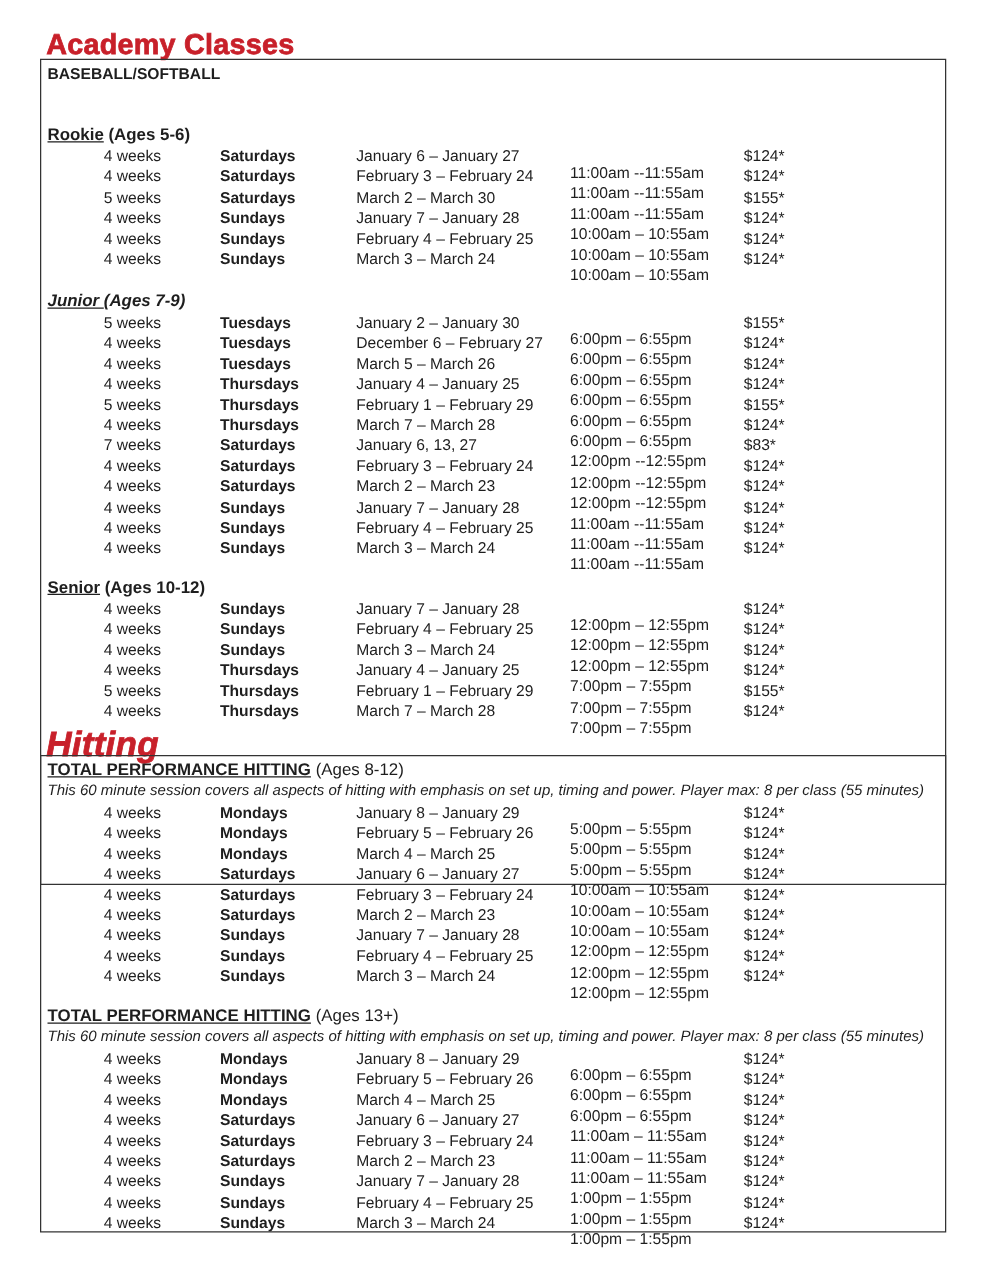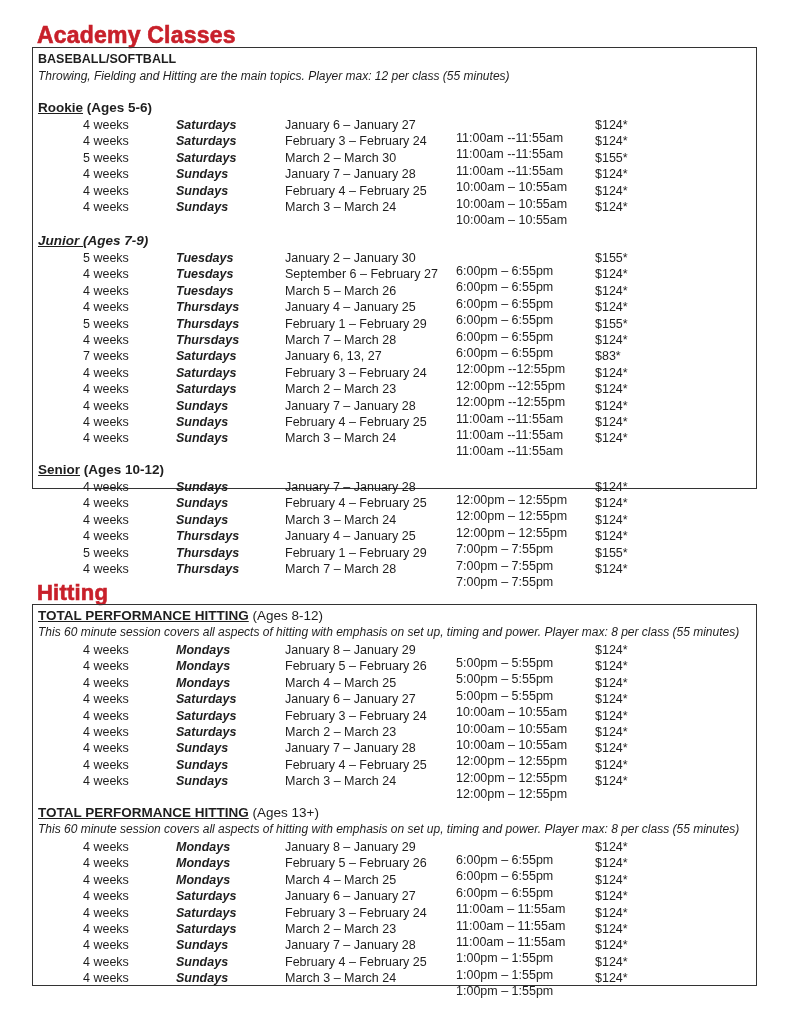--- a/index.html
+++ b/index.html
@@ -1,47 +1,46 @@
 <!DOCTYPE html>
 <html><head>
 <meta charset="utf-8">
 <style>
   html, body { margin: 0; padding: 0; background: #ffffff; }
   body { width: 791px; height: 1024px; position: relative; overflow: hidden;
          font-family: "Liberation Sans", "DejaVu Sans", sans-serif; color: #1e1e1e; }
   .section-title { position: absolute; left: 37px; font-family: "Liberation Sans", sans-serif;
          font-weight: bold; color: #c8202a; letter-spacing: 0.2px; }
   #title-academy { top: 22px; font-size: 23px; font-weight: 900; -webkit-text-stroke: 0.6px #c8202a; }
-  #title-hitting { top: 580px; font-size: 22px; -webkit-text-stroke: 0.6px #c8202a; }
+  #title-hitting { top: 580px; font-size: 28px; font-style: italic; -webkit-text-stroke: 0.6px #c8202a; }
   .box { position: absolute; left: 32px; width: 725px; border: 1.5px solid #333; box-sizing: border-box; }
-  #box-academy { top: 47px; height: 442px; }
+  #box-academy { top: 47px; height: 661px; }
   #box-hitting { top: 604px; height: 382px; }
   .line { position: absolute; left: 5px; white-space: nowrap; font-size: 12.5px; }
   .bold { font-weight: bold; }
   .ital { font-style: italic; font-size: 12px; }
   .group-head { position: absolute; left: 5px; font-size: 13.5px; font-weight: bold; white-space: nowrap; }
   .group-head u { text-decoration: underline; }
   .group-head .ages { font-weight: bold; margin-top: 12px; }
   .group-head.light .ages { font-weight: normal; }
   .row { position: absolute; left: 0; width: 720px; height: 16.4px; font-size: 12.5px; white-space: nowrap; }
   .row span { position: absolute; top: 0; }
   .c-weeks { left: 50px; }
-  .c-day { left: 143px; font-weight: bold; font-style: italic; }
+  .c-day { left: 143px; font-weight: bold; }
   .c-dates { left: 236px; margin-left: 16px; }
   .c-time { left: 423px; margin-top: 13px; }
   .c-price { left: 562px; }
 </style>
 </head>
 <body>
 
 <div id="title-academy" class="section-title">Academy Classes</div>
 
 <div id="box-academy" class="box">
   <div class="line bold" style="top:4px;">BASEBALL/SOFTBALL</div>
-  <div class="line ital" style="top:21px;">Throwing, Fielding and Hitting are the main topics.   Player max: 12 per class   (55 minutes)</div>
   <div id="academy-groups">
       <div class="group-head" style="top:52px;"><u>Rookie</u><span class="ages"> (Ages 5-6)</span></div>
       <div class="row" style="top:70px;">
         <span class="c-weeks">4 weeks</span>
         <span class="c-day">Saturdays</span>
         <span class="c-dates">January 6 – January 27</span>
         <span class="c-time">11:00am --11:55am</span>
         <span class="c-price">$124*</span>
       </div>
       <div class="row" style="top:86.4px;">
@@ -83,21 +82,21 @@
       <div class="row" style="top:203px;">
         <span class="c-weeks">5 weeks</span>
         <span class="c-day">Tuesdays</span>
         <span class="c-dates">January 2 – January 30</span>
         <span class="c-time">6:00pm – 6:55pm</span>
         <span class="c-price">$155*</span>
       </div>
       <div class="row" style="top:219.4px;">
         <span class="c-weeks">4 weeks</span>
         <span class="c-day">Tuesdays</span>
-        <span class="c-dates">September 6 – February 27</span>
+        <span class="c-dates">December 6 – February 27</span>
         <span class="c-time">6:00pm – 6:55pm</span>
         <span class="c-price">$124*</span>
       </div>
       <div class="row" style="top:235.8px;">
         <span class="c-weeks">4 weeks</span>
         <span class="c-day">Tuesdays</span>
         <span class="c-dates">March 5 – March 26</span>
         <span class="c-time">6:00pm – 6:55pm</span>
         <span class="c-price">$124*</span>
       </div>

